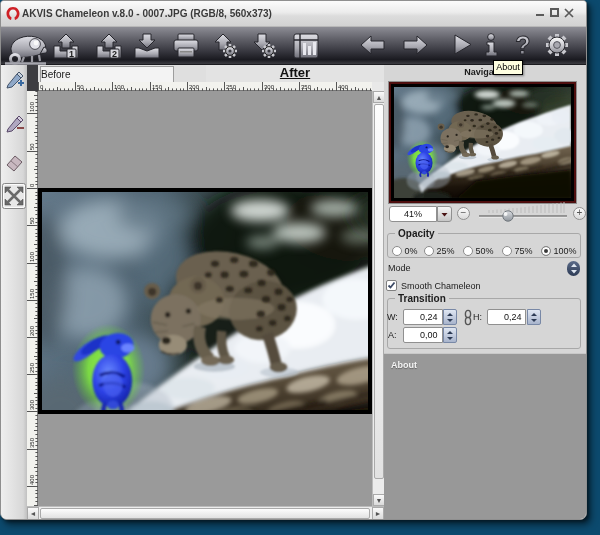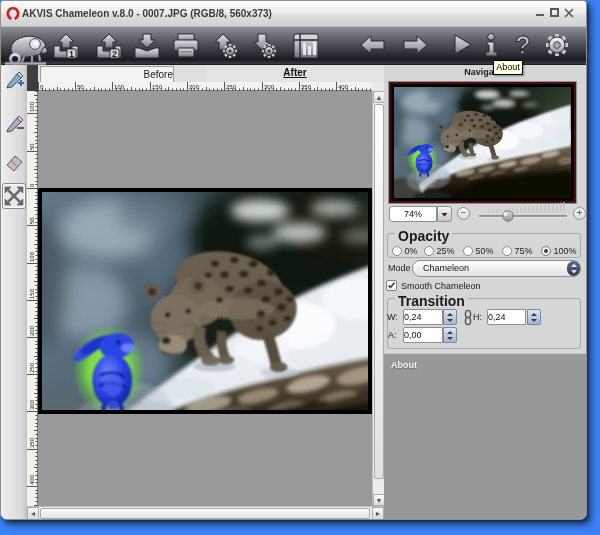--- a/index.html
+++ b/index.html
@@ -1,32 +1,32 @@
 <!DOCTYPE html>
 <html><head>
 <meta charset="utf-8">
 <style>
 *{margin:0;padding:0;box-sizing:border-box;}
 svg{display:block;}
 html,body{width:600px;height:535px;background:#fff;font-family:"Liberation Sans",sans-serif;overflow:hidden;}
-#stage{position:relative;width:600px;height:535px;background:#3b82f6;}
+#stage{position:relative;width:600px;height:535px;background:#0c4a6e;}
 #win{position:absolute;left:0;top:0;width:587px;height:520px;background:#e8e8e8;border:1px solid #8f8f8f;border-radius:4px 4px 7px 7px;box-shadow:4px 5px 7px rgba(0,0,0,.5),2px 2px 3px rgba(0,0,0,.35);overflow:hidden;}
 .abs{position:absolute;}
 
 #titlebar{position:absolute;left:0;top:0;width:100%;height:26px;background:linear-gradient(180deg,#fbfbfb 0%,#ececec 45%,#dcdcdc 60%,#d2d2d2 100%);border-bottom:1px solid #b8b8b8;}
 #titletext{position:absolute;left:21px;top:7px;font-size:10px;font-weight:bold;color:#3a3a3a;}
 #winbtns{position:absolute;right:6px;top:6px;width:44px;height:14px;color:#555;}
 
 #toolbar{position:absolute;left:0;top:26px;width:100%;height:38px;background:linear-gradient(180deg,#8d8d95 0%,#63636b 30%,#3c3c44 60%,#1a1a20 86%,#38383e 96%,#0c0c10 100%);}
 
 #lstrip{position:absolute;left:0;top:64px;width:26px;height:456px;background:linear-gradient(90deg,#efefef,#d7d7d7 85%,#c0c0c0);}
 
 #tabbar{position:absolute;left:26px;top:64px;width:357px;height:17px;background:#dfdfdf;}
-#tabBefore{position:absolute;left:13px;top:1px;width:134px;height:16px;background:#f3f3f3;border:1px solid #9d9d9d;border-bottom:none;font-size:10px;color:#1a1a1a;text-align:right;line-height:15px;}
-#tabAfter{position:absolute;left:179px;top:0px;width:178px;height:17px;background:#e3e3e3;font-size:10px;font-weight:bold;color:#111;text-align:center;line-height:16px;text-decoration:underline;}
+#tabBefore{position:absolute;left:13px;top:1px;width:134px;height:16px;background:#f3f3f3;border:1px solid #9d9d9d;border-bottom:none;font-size:10px;color:#1a1a1a;text-align:left;line-height:15px;}
+#tabAfter{position:absolute;left:179px;top:0px;width:178px;height:17px;background:#e3e3e3;font-size:13px;font-weight:bold;color:#111;text-align:center;line-height:16px;text-decoration:underline;}
 #tabcorner{position:absolute;left:26px;top:64px;width:11px;height:26px;background:#3d3d41;z-index:5;}
 
 #hruler{position:absolute;left:37px;top:81px;width:334px;height:9px;background:#f2f2ee;border-bottom:1px solid #777;}
 #vruler{position:absolute;left:26px;top:90px;width:11px;height:415px;background:#f2f2ee;border-right:1px solid #777;}
 
 #canvas{position:absolute;left:37px;top:90px;width:334px;height:415px;background:#9a9a9a;}
 #photo{position:absolute;left:0px;top:97px;width:334px;height:226px;background:#000;}
 #photo svg{position:absolute;left:4px;top:4px;}
 
 #vsb{position:absolute;left:371px;top:90px;width:12px;height:415px;background:#ececec;border-left:1px solid #bbb;}
@@ -38,31 +38,31 @@
 #navtitle{position:absolute;left:0;top:2px;width:100%;text-align:center;font-size:9px;font-weight:bold;color:#1c1c1c;}
 #navbox{position:absolute;left:5px;top:17px;width:187px;height:121px;border:2px solid #4e0e0e;background:#000;box-shadow:0 0 0 1px #8f8f8f;}
 #navthumb{position:absolute;left:0px;top:0px;width:183px;height:117px;background:#000;}
 #navthumb svg{position:absolute;left:3px;top:3px;}
 
 #zoominput{position:absolute;left:5px;top:141px;width:48px;height:16px;background:#fff;border:1px solid #909090;border-radius:3px 0 0 3px;font-size:9px;color:#111;text-align:center;line-height:14px;}
 #zoomdrop{position:absolute;left:53px;top:141px;width:15px;height:16px;background:linear-gradient(180deg,#f5f5f5,#c6c6c6);border:1px solid #909090;border-radius:0 3px 3px 0;}
 .circbtn{position:absolute;width:13px;height:13px;border-radius:50%;background:linear-gradient(180deg,#fbfbfb,#dadada);border:1px solid #8f8f8f;color:#555;font-size:10px;line-height:10px;text-align:center;}
 
 .grp{position:absolute;border:1px solid #a8a8a8;border-radius:3px;}
-.grplbl{position:absolute;top:-6px;left:7px;background:#d6d6d6;padding:0 3px;font-size:14px;font-weight:bold;color:#1c1c1c;}
+.grplbl{position:absolute;top:-6px;left:7px;background:#d6d6d6;padding:0 3px;font-size:10px;font-weight:bold;color:#1c1c1c;}
 .radio{width:10px;height:10px;border-radius:50%;background:#fff;border:1px solid #8a8a8a;display:inline-block;}
 .lbl{font-size:9px;color:#1c1c1c;}
 
 #hint{position:absolute;left:0;top:288px;width:202px;height:168px;background:#989898;border-top:1px solid #c8c8c8;}
 #hint h4{font-size:9px;font-weight:bold;color:#f4f4f4;margin:6px 0 0 7px;text-shadow:0 1px 1px rgba(0,0,0,.35);}
 #hint p{font-size:9px;color:#e4e4e4;margin:6px 6px 0 6px;line-height:11.5px;text-shadow:0 1px 1px rgba(0,0,0,.25);}
 
 #tooltip{position:absolute;left:492px;top:59px;width:30px;height:15px;background:#ffffe1;border:1px solid #000;font-size:9px;color:#000;text-align:center;line-height:13px;box-shadow:1px 1px 2px rgba(0,0,0,.4);z-index:50;}
 .spin{position:absolute;height:16px;}
-.spin .inp{position:absolute;left:0;top:0;height:16px;background:#fff;border:1px solid #909090;border-radius:2px 0 0 2px;font-size:9px;color:#111;line-height:14px;padding-left:0;}
+.spin .inp{position:absolute;left:0;top:0;height:16px;background:#fff;border:1px solid #909090;border-radius:2px 0 0 2px;font-size:9px;color:#111;line-height:14px;padding-left:16px;}
 .spin .btns{position:absolute;top:0;width:14px;height:16px;background:linear-gradient(180deg,#dfe6f2,#a8b4cc);border:1px solid #7888a6;border-radius:0 2px 2px 0;}
 </style>
 </head>
 <body>
 <div id="stage">
 <svg width="0" height="0" style="position:absolute">
 <defs>
 <filter id="b12" x="-60%" y="-60%" width="220%" height="220%">
           <feGaussianBlur stdDeviation="12"></feGaussianBlur>
         </filter>
@@ -665,21 +665,21 @@
 
   <div id="rpanel">
     <div id="navtitle">Navigator</div>
     <div id="navbox">
           <div id="navthumb">
             <svg width="177" height="111" viewBox="0 0 560 373" preserveAspectRatio="none">
               <use href="#scene"></use>
             </svg>
           </div>
         </div>
-    <div id="zoominput">74%</div>
+    <div id="zoominput">41%</div>
     <div id="zoomdrop">
           <svg width="13" height="15" viewBox="0 0 13 15">
             <path d="M3.5 6 L9.5 6 L6.5 9.5 Z" fill="#4a1414"></path>
           </svg>
         </div>
     <div class="circbtn" style="left:73px;top:142px;">−</div>
     <div class="circbtn" style="left:189px;top:142px;">+</div>
 
     <svg class="abs" style="left:87px;top:135px" width="100" height="26" viewBox="0 0 100 26">
       <defs>
@@ -719,21 +719,20 @@
     <div class="grp" style="left:3px;top:168px;width:194px;height:25px;">
       <div class="grplbl">Opacity</div>
     </div>
     <div class="abs" style="left:8px;top:177px;"><span class="radio"></span><span class="lbl" style="vertical-align:2px;"> 0%</span></div>
     <div class="abs" style="left:40px;top:177px;"><span class="radio"></span><span class="lbl" style="vertical-align:2px;"> 25%</span></div>
     <div class="abs" style="left:79px;top:177px;"><span class="radio"></span><span class="lbl" style="vertical-align:2px;"> 50%</span></div>
     <div class="abs" style="left:118px;top:177px;"><span class="radio"></span><span class="lbl" style="vertical-align:2px;"> 75%</span></div>
     <div class="abs" style="left:157px;top:177px;"><span class="radio" style="box-shadow:inset 0 0 0 2px #fff;background:#3a3a3a;"></span><span class="lbl" style="vertical-align:2px;"> 100%</span></div>
 
     <div class="abs lbl" style="left:4px;top:198px;">Mode</div>
-    <div class="abs" style="left:28px;top:195px;width:169px;height:17px;background:linear-gradient(180deg,#fff,#e2e2e2);border:1px solid #8f8f8f;border-radius:8px;font-size:9px;color:#111;line-height:15px;padding-left:10px;">Chameleon</div>
     <div class="abs" style="left:183px;top:196px;width:13px;height:15px;background:linear-gradient(180deg,#5a6a88,#2c3a54);border-radius:7px;">
       <svg width="14" height="15" viewBox="0 0 14 15">
             <path d="M7 2.5 L10 6 L4 6 Z" fill="#dfe6f0"></path>
             <path d="M7 12.5 L10 9 L4 9 Z" fill="#dfe6f0"></path>
           </svg>
     </div>
 
     <div class="abs" style="left:2px;top:215px;width:11px;height:11px;background:#fff;border:1px solid #808080;border-radius:2px;">
       <svg width="9" height="9" viewBox="0 0 9 9">
             <path d="M1.5 4.5 L3.5 6.5 L7.5 1.5" stroke="#3c4a66" stroke-width="1.8" fill="none"></path>

